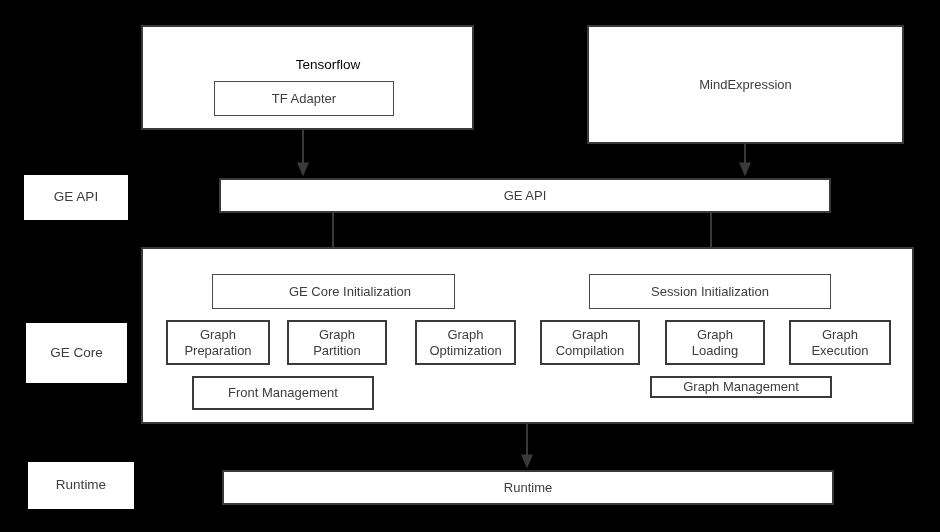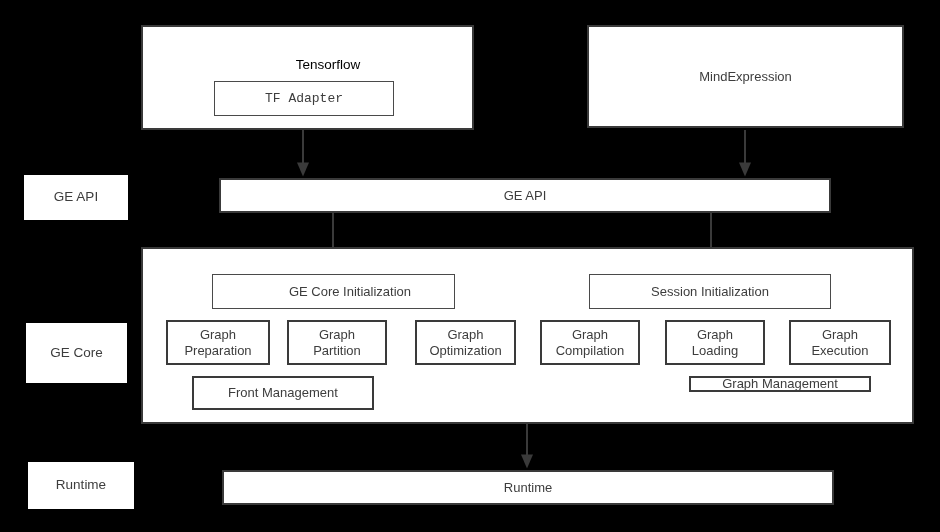--- a/index.html
+++ b/index.html
@@ -97,25 +97,25 @@
     <span>GE Core</span>
   </div>
 
   <div class="box layer-label" style="left:28px; top:462px; width:106px; height:47px;">
     <span>Runtime</span>
   </div>
 
   <div class="box node group" style="left:141px; top:25px; width:333px; height:105px;">
     <span class="group-title">Tensorflow</span>
   </div>
-  <div class="box node node-thin" style="left:214px; top:81px; width:180px; height:35px;font-family:Liberation Mono, monospace;">
+  <div class="box node node-thin" style="left:214px; top:81px; width:180px; height:35px;">
     <span>TF Adapter</span>
   </div>
 
-  <div class="box node" style="left:587px; top:25px; width:317px; height:103px;">
+  <div class="box node" style="left:587px; top:25px; width:317px; height:119px;">
     <span>MindExpression</span>
   </div>
 
   <div class="box node bar" style="left:219px; top:178px; width:612px; height:35px;">
     <span>GE API</span>
   </div>
 
   <div class="box node" style="left:141px; top:247px; width:773px; height:177px;"></div>
 
   <div class="box node node-thin" style="left:212px; top:274px; width:243px; height:35px;padding-left:33px;">
@@ -146,21 +146,21 @@
 Loading</span>
   </div>
   <div class="box node" style="left:789px; top:320px; width:102px; height:45px;">
     <span>Graph
 Execution</span>
   </div>
 
   <div class="box node" style="left:192px; top:376px; width:182px; height:34px;">
     <span>Front Management</span>
   </div>
-  <div class="box node" style="left:689px; top:376px; width:182px; height:16px;">
+  <div class="box node" style="left:650px; top:376px; width:182px; height:22px;">
     <span>Graph Management</span>
   </div>
 
   <div class="box node bar" style="left:222px; top:470px; width:612px; height:35px;">
     <span>Runtime</span>
   </div>
 
 </div>
 
 </body></html>

